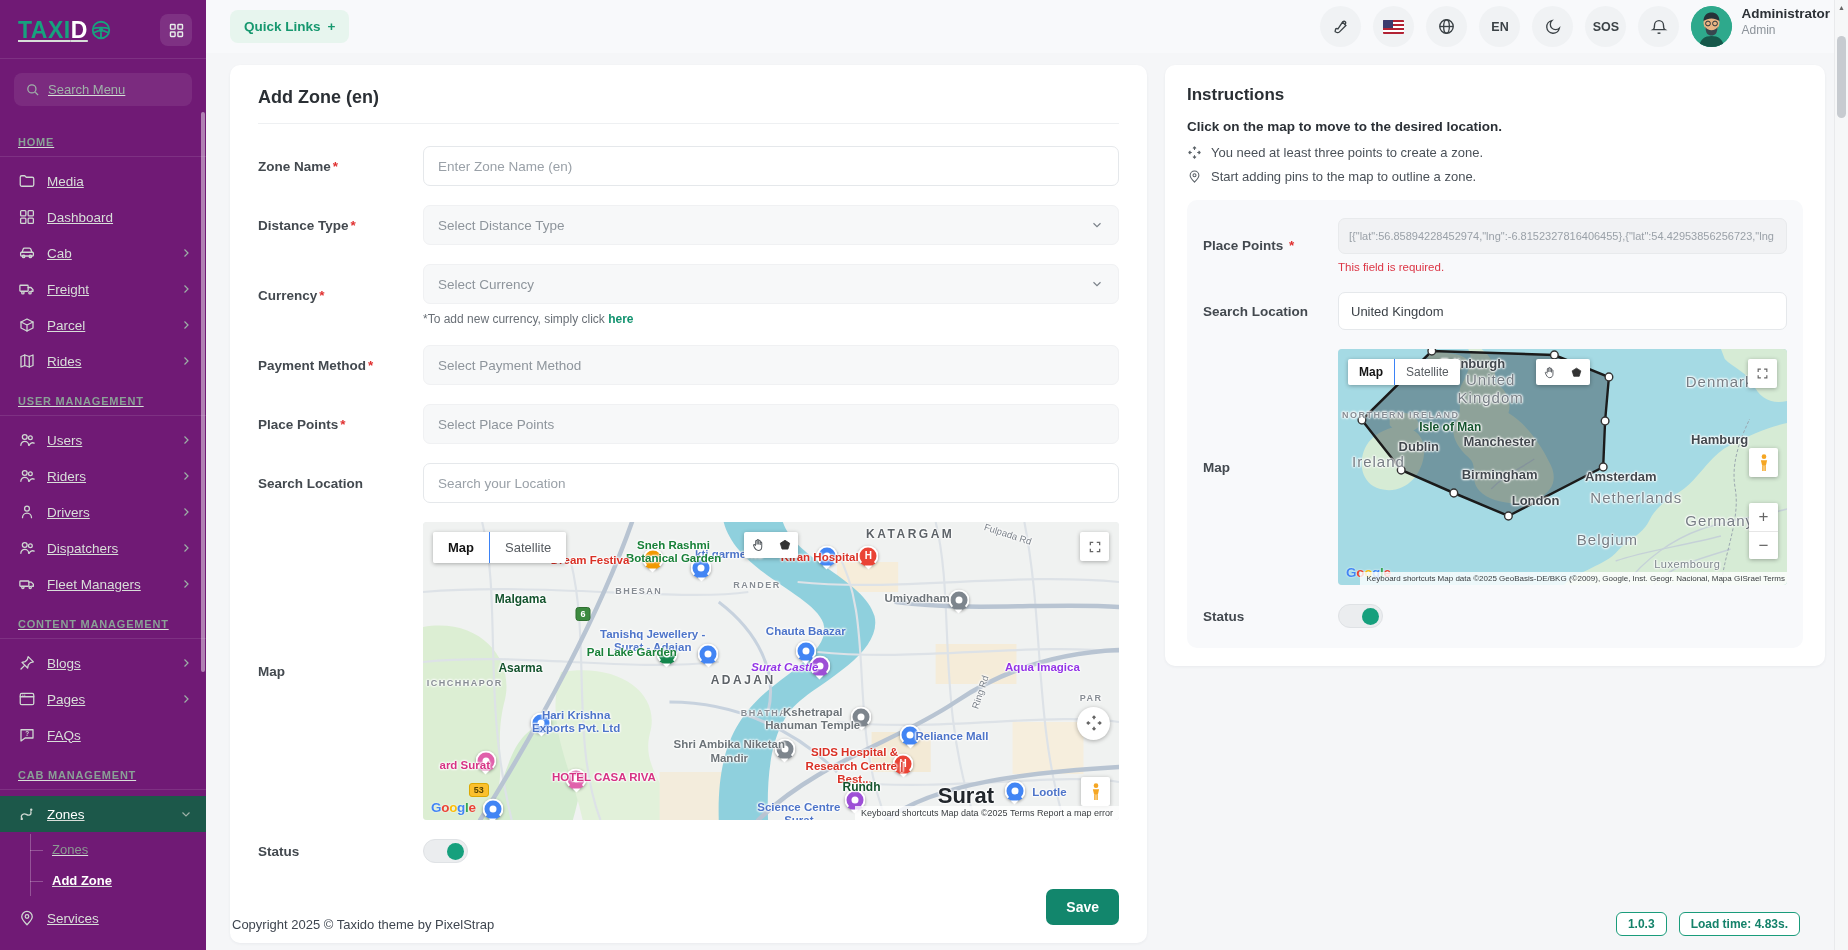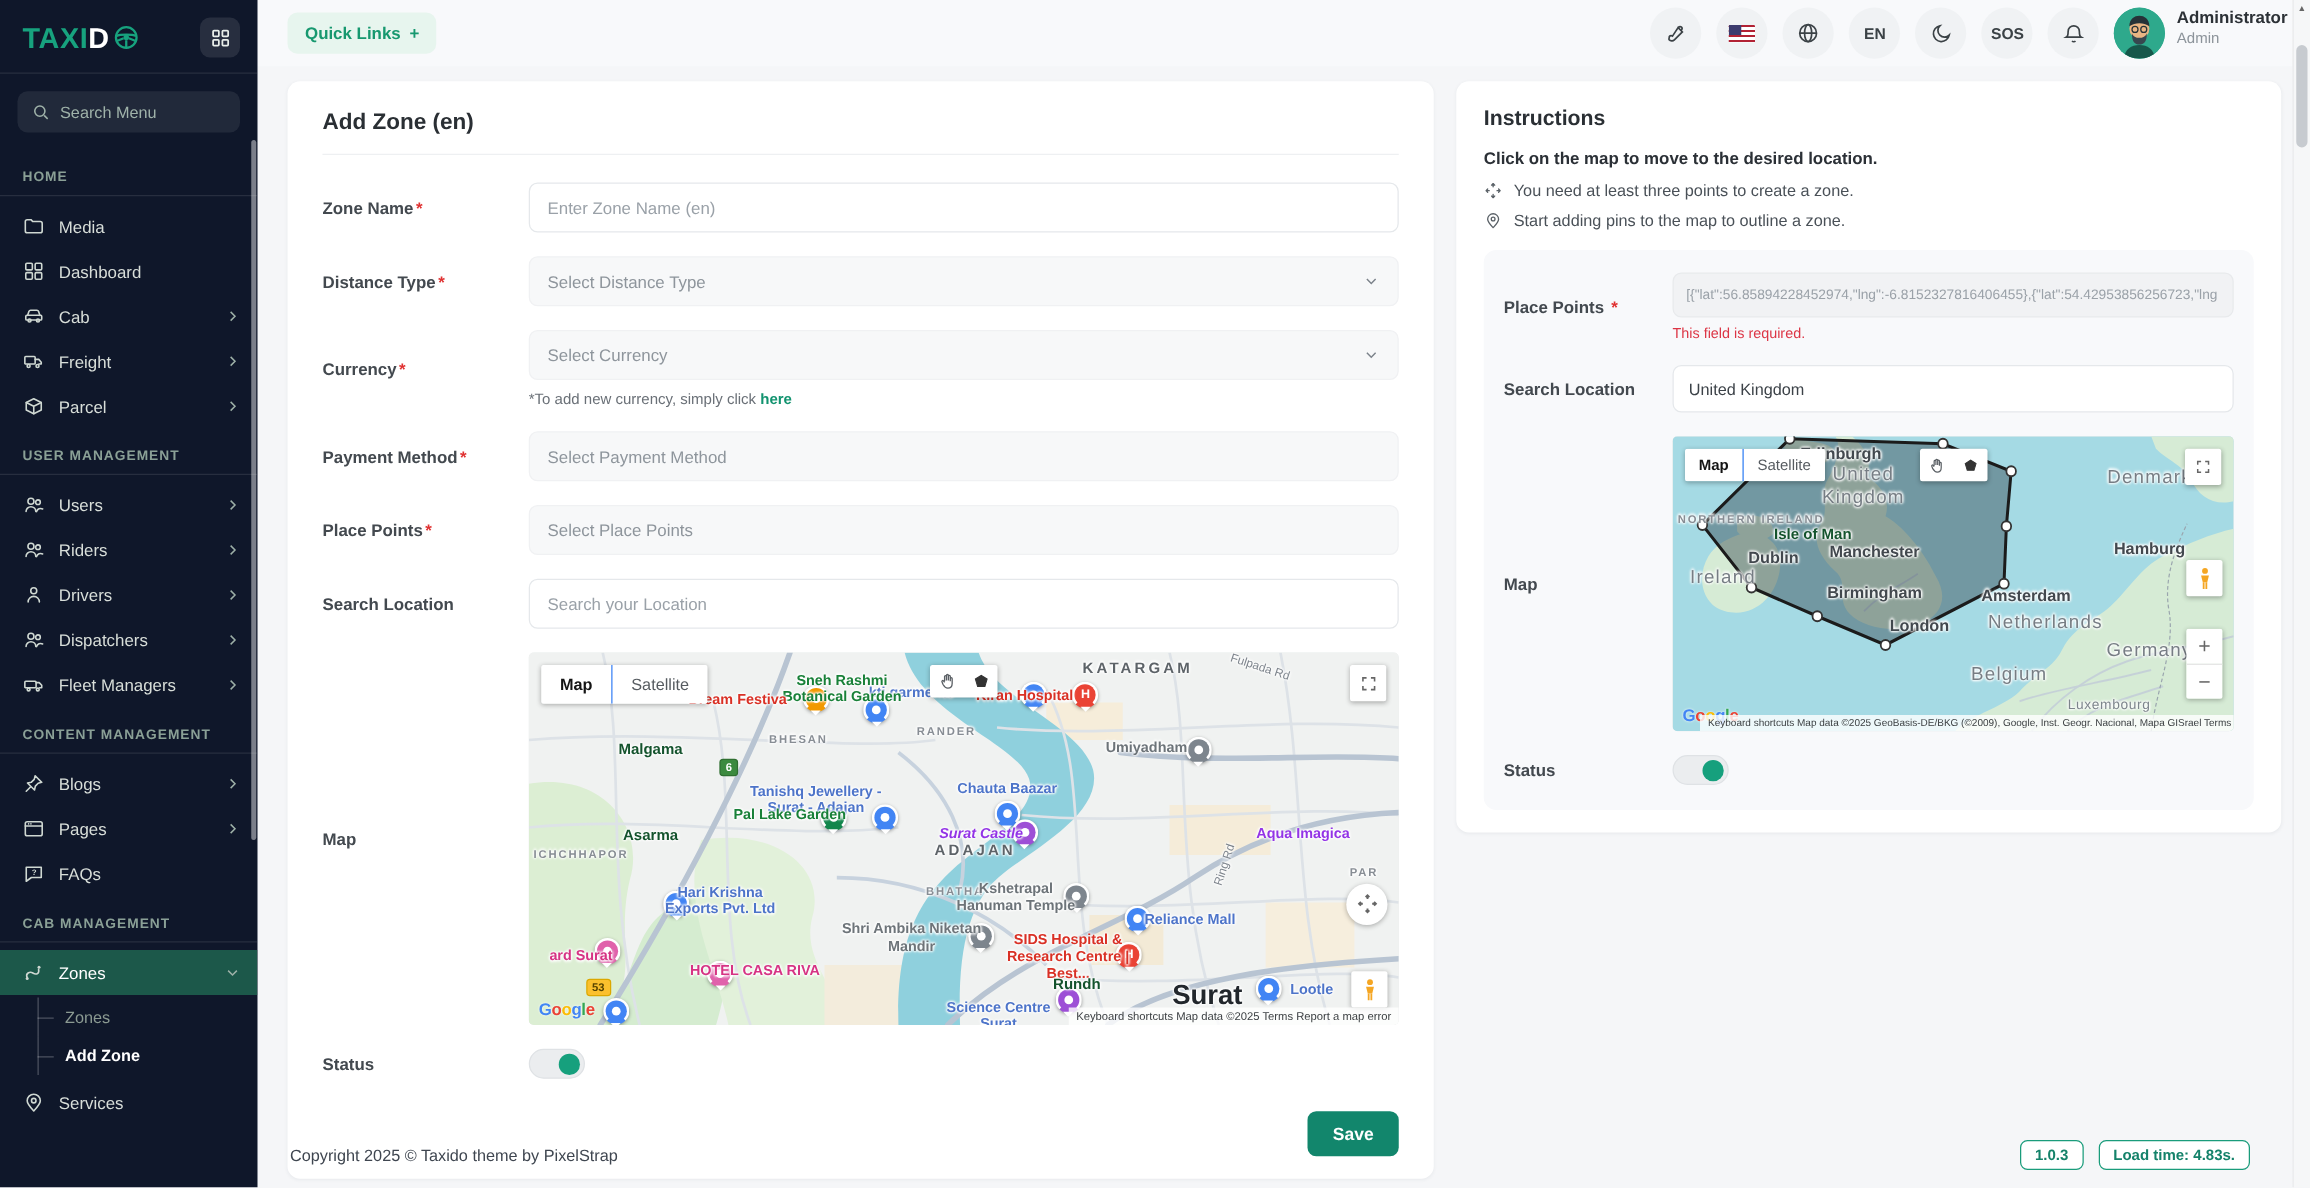--- a/index.html
+++ b/index.html
@@ -2,21 +2,21 @@
 <html><head>
 <meta charset="utf-8">
 <style>
   * { margin:0; padding:0; box-sizing:border-box; }
   html,body { width:1848px; height:950px; }
   body { font-family:"Liberation Sans", sans-serif; background:#f5f6f8; position:relative; overflow:hidden; color:#2f3438; }
 
   .app { display:flex; width:1848px; height:950px; }
 
   
-  .sidebar { width:206px; background:#0f172a; color:#d8ded9; flex:0 0 206px; position:relative; overflow:hidden; }
+  .sidebar { width:206px; background:#701a75; color:#d8ded9; flex:0 0 206px; position:relative; overflow:hidden;text-decoration:underline; }
   .sidebar-top { display:flex; align-items:center; justify-content:space-between; padding:14px 14px 12px 18px; border-bottom:1px solid rgba(255,255,255,.10); }
   .logo { display:flex; align-items:center; font-weight:800; font-size:23px; letter-spacing:.5px; }
   .logo .g { color:#17a27e; } .logo .w { color:#ffffff; }
   .logo svg { margin-left:2px; }
   .grid-btn { width:32px; height:32px; border:none; border-radius:8px; background:rgba(255,255,255,.10); color:#e8eeea; display:flex; align-items:center; justify-content:center; cursor:pointer; }
   .search-box { margin:14px 14px 10px 14px; background:rgba(255,255,255,.08); border-radius:8px; display:flex; align-items:center; gap:8px; padding:9px 11px; color:#9fb2a9; font-size:13px; }
   .side-nav { padding:4px 0 20px 0; height:calc(100% - 130px); overflow:hidden; }
   .side-section-title { font-size:11px; font-weight:700; letter-spacing:.8px; color:#8aa096; padding:16px 18px 8px 18px; border-bottom:1px solid rgba(255,255,255,.10); margin-bottom:6px; }
   .side-item { display:flex; align-items:center; gap:11px; padding:9px 14px 9px 18px; font-size:13.5px; cursor:pointer; color:#d8ded9; position:relative; }
   .side-item .ic { width:18px; height:18px; flex:0 0 18px; color:#cfd8d2; display:flex; }
@@ -228,20 +228,34 @@
           </span>
         </div>
         <div class="side-item">
           <span class="ic">
             <svg class="i" width="18" height="18" viewBox="0 0 24 24" fill="none" stroke="currentColor" stroke-width="1.7" stroke-linecap="round" stroke-linejoin="round">
               <path d="M4 8l8-4 8 4v8l-8 4-8-4z"></path>
               <path d="M4 8l8 4 8-4M12 12v8"></path>
             </svg>
           </span>
           <span class="lbl">Parcel</span>
+          <span class="chev">
+            <svg class="i" width="12" height="12" viewBox="0 0 24 24" fill="none" stroke="currentColor" stroke-width="2.4">
+              <path d="M9 5l7 7-7 7"></path>
+            </svg>
+          </span>
+        </div>
+        <div class="side-item">
+          <span class="ic">
+            <svg class="i" width="18" height="18" viewBox="0 0 24 24" fill="none" stroke="currentColor" stroke-width="1.7" stroke-linecap="round" stroke-linejoin="round">
+              <path d="M9 4L4 6v14l5-2 6 2 5-2V4l-5 2-6-2z"></path>
+              <path d="M9 4v14M15 6v14"></path>
+            </svg>
+          </span>
+          <span class="lbl">Rides</span>
           <span class="chev">
             <svg class="i" width="12" height="12" viewBox="0 0 24 24" fill="none" stroke="currentColor" stroke-width="2.4">
               <path d="M9 5l7 7-7 7"></path>
             </svg>
           </span>
         </div>
         <div class="side-section-title">USER MANAGEMENT</div>
         <div class="side-item">
           <span class="ic">
             <svg class="i" width="18" height="18" viewBox="0 0 24 24" fill="none" stroke="currentColor" stroke-width="1.7" stroke-linecap="round" stroke-linejoin="round">
@@ -603,21 +617,21 @@
                   <span class="ml poi-green" style="left: 36%; top: 10%;">Sneh Rashmi Botanical Garden</span>
                   <span class="ml area-sm" style="left: 48%; top: 21%;">RANDER</span>
                   <span class="ml poi-gray" style="left: 71%; top: 26%;">Umiyadham</span>
                   <span class="ml poi-orange poi-red" style="left: 24%; top: 13%;">Dream Festiva</span>
                   <span class="ml locality" style="left: 14%; top: 26%;">Malgama</span>
                   <span class="ml area-sm" style="left: 31%; top: 23%;">BHESAN</span>
                   <span class="ml poi-blue" style="left: 33%; top: 40%;">Tanishq Jewellery - Surat - Adajan</span>
                   <span class="ml poi-blue" style="left: 55%; top: 37%;">Chauta Baazar</span>
                   <span class="ml poi-green" style="left: 30%; top: 44%;">Pal Lake Garden</span>
                   <span class="ml poi-purple" style="left: 52%; top: 49%; font-style: italic;">Surat Castle</span>
-                  <span class="ml area" style="left: 46%; top: 53%; margin-left: 37px;">ADAJAN</span>
+                  <span class="ml area" style="left: 46%; top: 53%;">ADAJAN</span>
                   <span class="ml poi-purple" style="left: 89%; top: 49%;">Aqua Imagica</span>
                   <span class="ml road" style="left: 80%; top: 57%; transform: translate(-50%, -50%) rotate(-72deg);">Ring Rd</span>
                   <span class="ml area-sm" style="left: 96%; top: 59%;">PAR</span>
                   <span class="ml locality" style="left: 14%; top: 49%;">Asarma</span>
                   <span class="ml area-sm" style="left: 6%; top: 54%;">ICHCHHAPOR</span>
                   <span class="ml poi-blue" style="left: 22%; top: 67%;">Hari Krishna Exports Pvt. Ltd</span>
                   <span class="ml area-sm" style="left: 49%; top: 64%;">BHATHA</span>
                   <span class="ml poi-gray" style="left: 56%; top: 66%;">Kshetrapal Hanuman Temple</span>
                   <span class="ml poi-gray" style="left: 44%; top: 77%;">Shri Ambika Niketan Mandir</span>
                   <span class="ml poi-red" style="left: 62%; top: 82%;">SIDS Hospital &amp; Research Centre | Best...</span>

